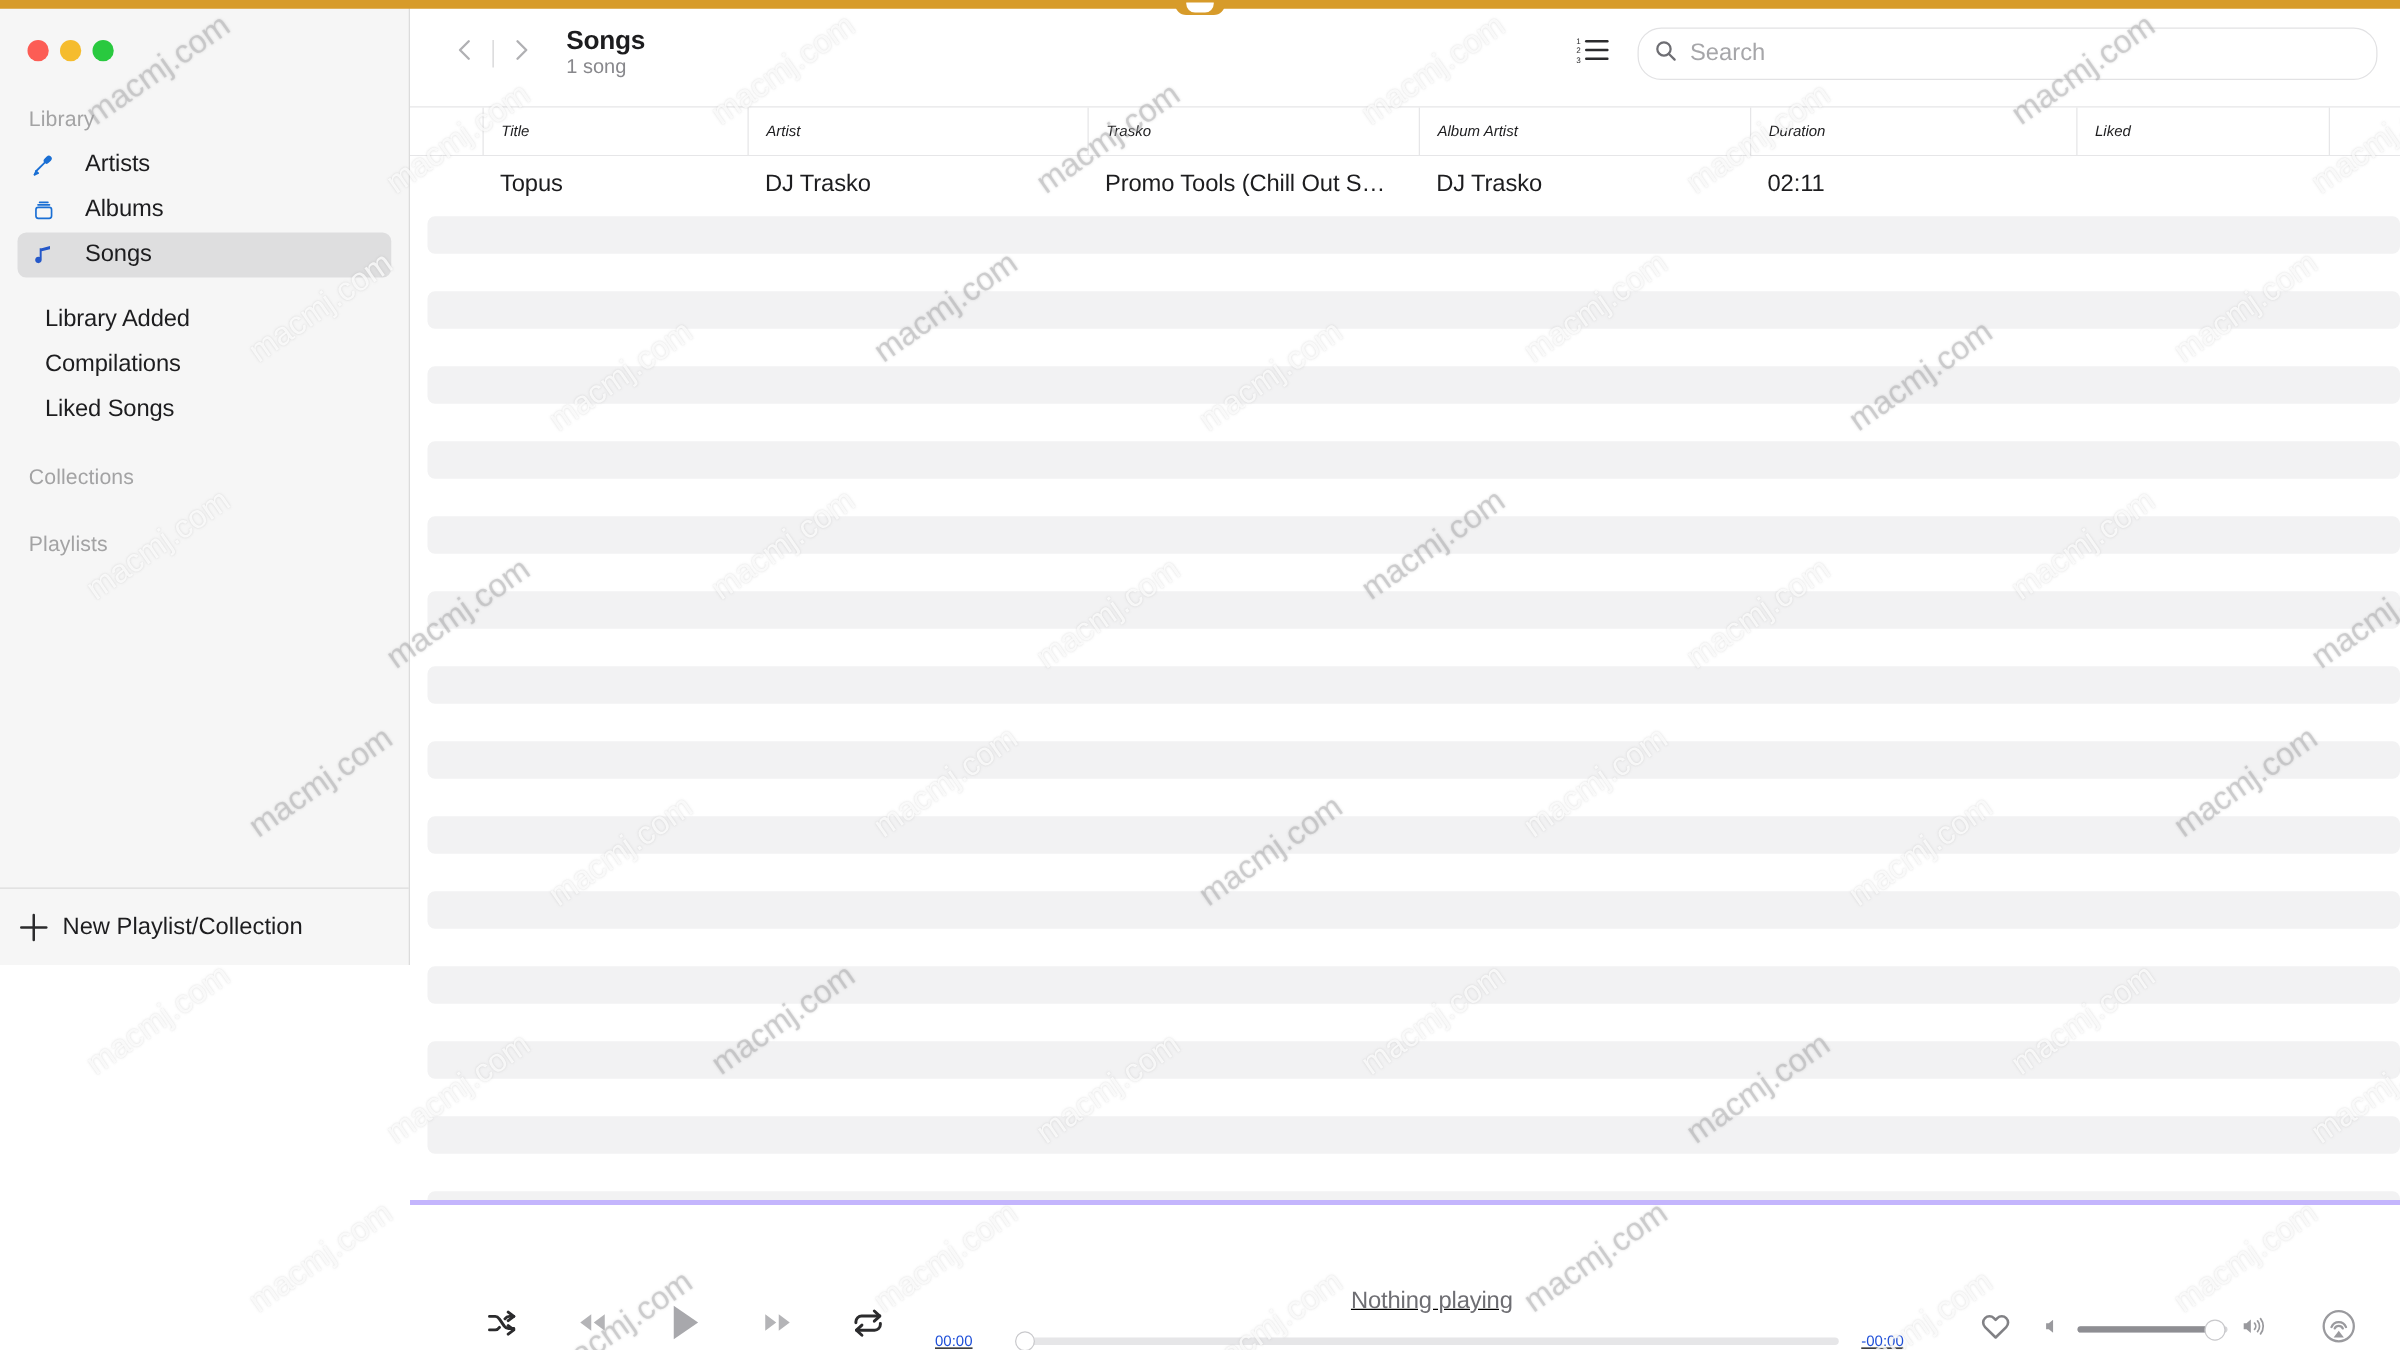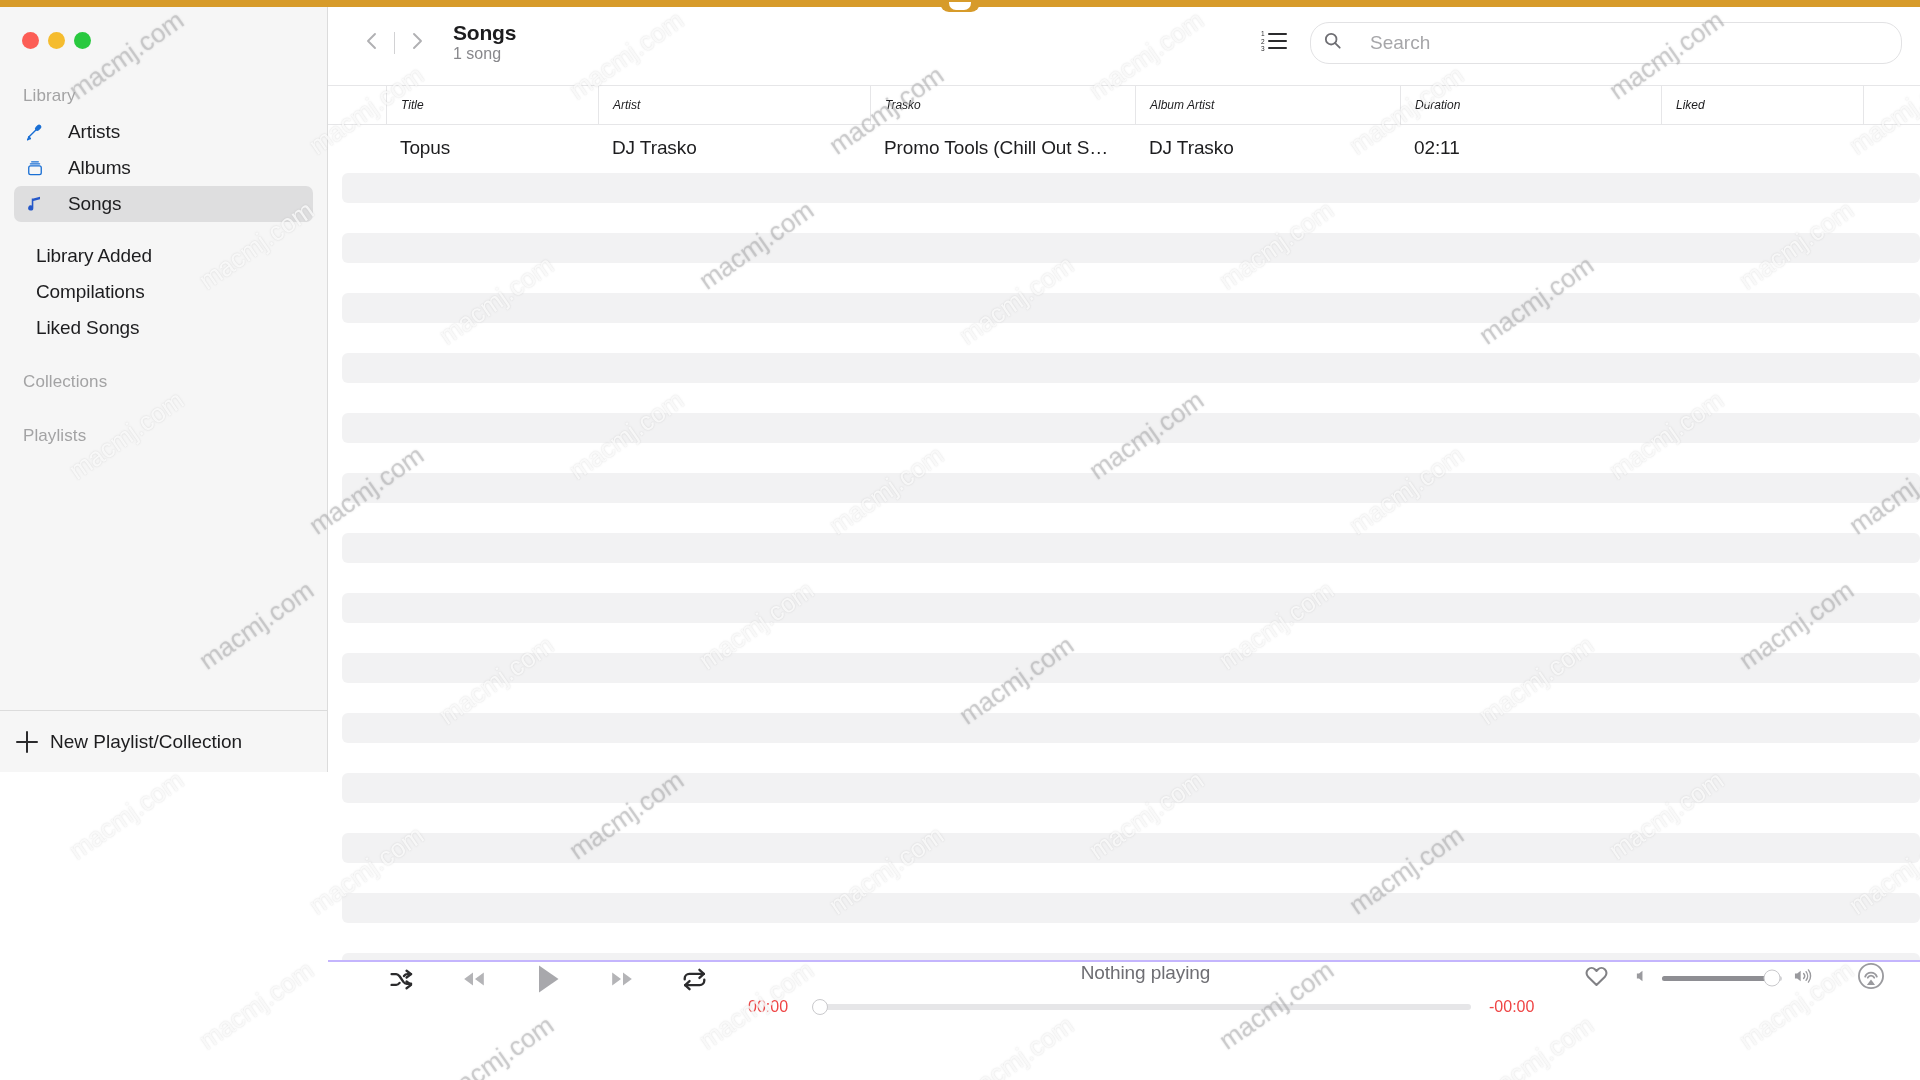--- a/index.html
+++ b/index.html
@@ -195,21 +195,21 @@
   }
   .search-box {
     width: 592px;
     height: 42px;
     background: #ffffff;
     border: 1px solid #e2e2e4;
     border-radius: 19px;
     display: flex;
     align-items: center;
     padding: 0 12px;
-    gap: 28px;
+    gap: 10px;
   }
   .search-input {
     border: none;
     outline: none;
     background: transparent;
     font-family: "Liberation Sans", sans-serif;
     font-size: 19px;
     color: #1d1d1f;
     flex: 1;
     min-width: 0;
@@ -278,26 +278,27 @@
     background: #f2f2f3;
     border-radius: 6px;
     margin: 0 0 0 14px;
   }
   .skeleton-space { height: 30px; }
 
   
   .player {
     height: 120px;
     flex: 0 0 120px;
-    border-top: 2px solid #c4b5fd;
-    background: #ffffff;
-    display: flex;
-    align-items: flex-start;
+    border-top: 4px solid #c4b5fd;
+    background: #ffffff;
+    display: flex;
+    align-items: flex-end;
     position: relative;
     padding: 0 26px 0 0;
+    text-decoration: underline;
   }
   .transport {
     display: flex;
     align-items: center;
     gap: 44px;
     padding-left: 60px;
     flex: 0 0 auto;
   }
   .tbtn {
     display: flex; align-items: center; justify-content: center;
@@ -318,22 +319,22 @@
     color: #6e6e73;
     letter-spacing: -0.1px;
   }
   .progress-line {
     display: flex;
     align-items: center;
     gap: 18px;
     width: 100%;
   }
   .time-label {
-    font-size: 16px;
-    color: #ef4444;
+    font-size: 12px;
+    color: #1d4ed8;
     flex: 0 0 auto;
     min-width: 54px;
   }
   .time-label.right { text-align: left; }
   .track {
     flex: 1;
     height: 6px;
     background: #e6e6e8;
     border-radius: 3px;
     position: relative;

